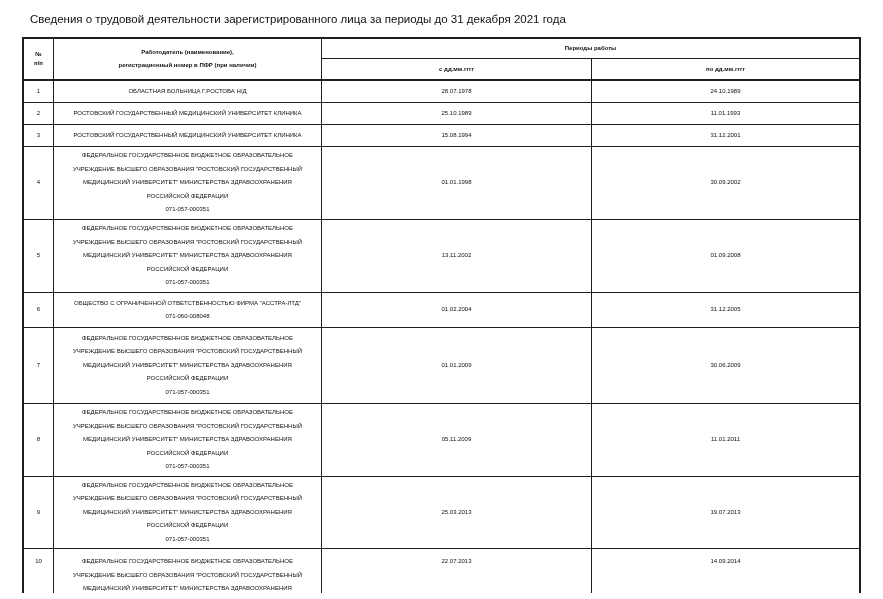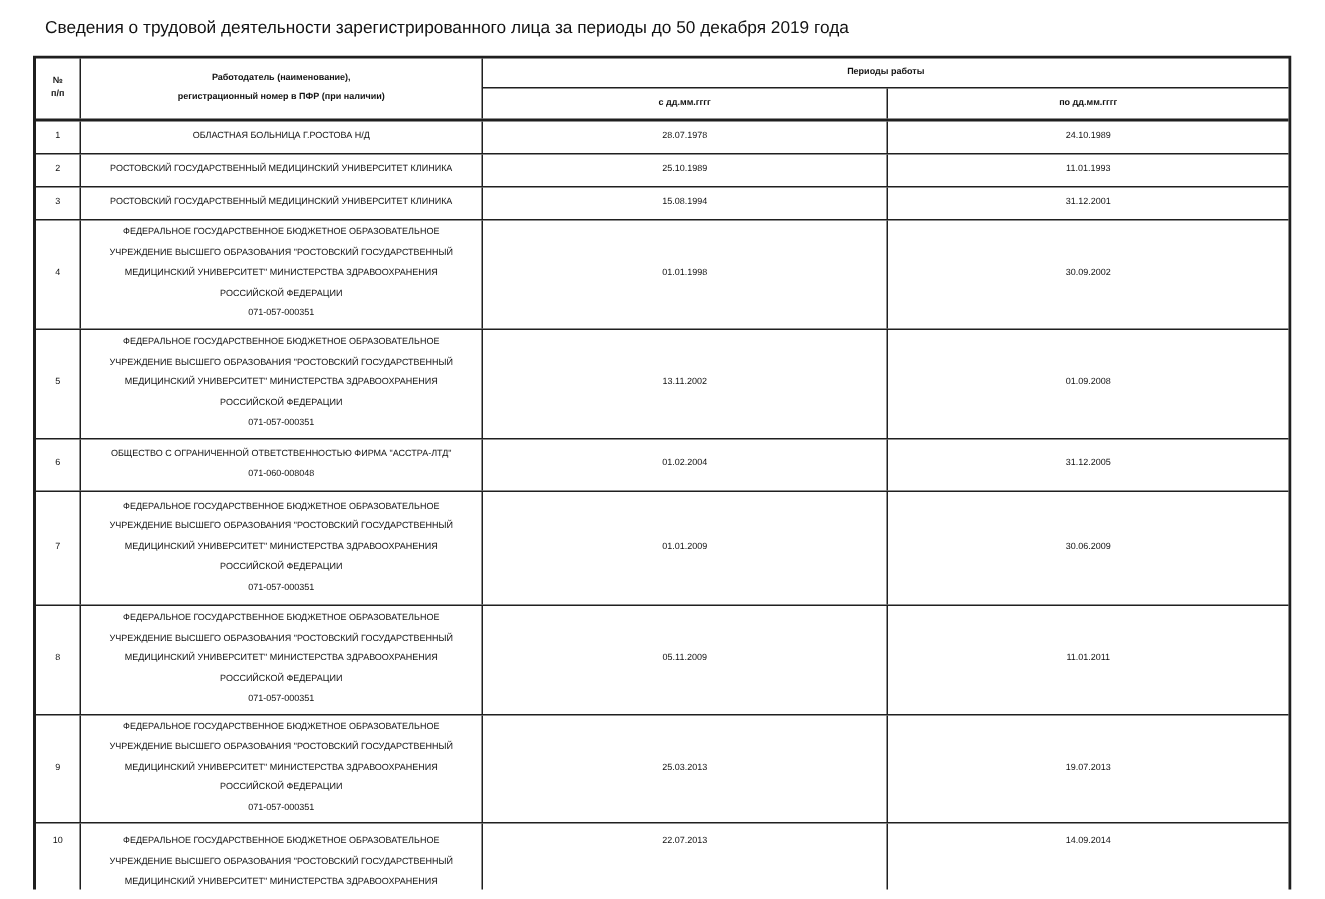--- a/index.html
+++ b/index.html
@@ -112,21 +112,21 @@
   .r-five   { min-height: 72px; }
   .r5b      { min-height: 75px; }
   .r5c      { min-height: 68px; }
   .r5d      { min-height: 71px; }
   .r-last .td { align-items: flex-start; padding-top: 6px; }
   .r-last .td-emp { align-items: flex-start; }
 </style>
 </head>
 <body>
 
-<div class="doc-title">Сведения о трудовой деятельности зарегистрированного лица за периоды до 50 декабря 2019 года</div>
+<div class="doc-title">Сведения о трудовой деятельности зарегистрированного лица за периоды до 31 декабря 2021 года</div>
 
 <div class="table-clip">
   <div class="doc-table">
 
     <div class="thead">
       <div class="th th-num">
         <div>№</div>
         <div>п/п</div>
       </div>
       <div class="th th-emp">

